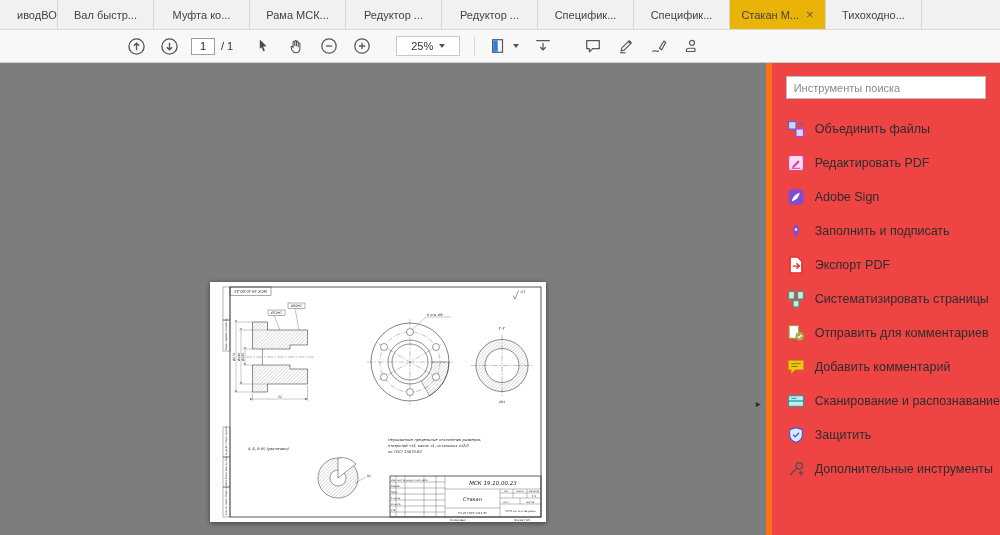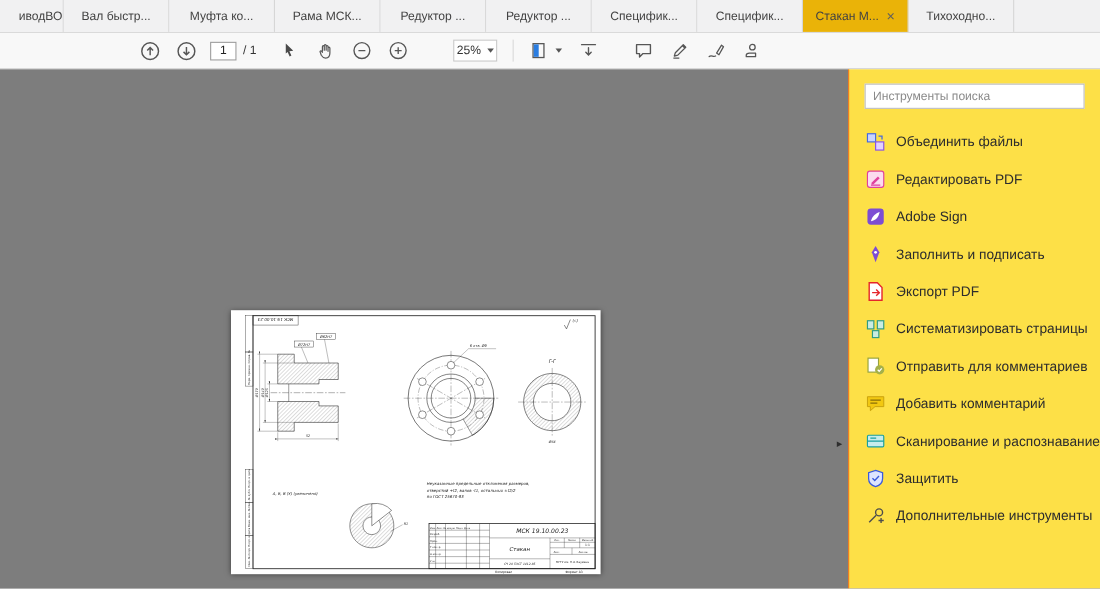--- a/index.html
+++ b/index.html
@@ -19,32 +19,32 @@
   .tab.first { flex:0 0 58px; justify-content:flex-start; padding-left:17px; }
   .tab.active { background:#eab308; }
   .tab-close { margin-left:7px; color:#5f5f5f; font-size:13px; line-height:1; cursor:pointer; }
   
   .toolbar { display:flex; align-items:center; height:33px; background:#f8f8f8; border-bottom:1px solid #cfcfcf; }
   .tb { display:flex; align-items:center; justify-content:center; width:20px; height:20px; margin-left:13px; color:#565656; cursor:pointer; }
   .tb svg { display:block; }
   .first-tool { margin-left:126px; }
   .page-input { width:24px; height:17px; margin-left:12px; border:1px solid #9d9d9d; background:#fff; font-size:11px; text-align:center; color:#222; font-family:"Liberation Sans",sans-serif; }
   .page-count { font-size:11px; color:#333; margin-left:6px; }
-  .zoom-box { display:flex; align-items:center; height:20px; border:1px solid #c9c9c9; background:#fff; padding:0 2px; font-size:11px; color:#333; margin-left:40px; cursor:pointer; }
+  .zoom-box { display:flex; align-items:center; height:20px; border:1px solid #c9c9c9; background:#fff; padding:0 14px; font-size:11px; color:#333; margin-left:24px; cursor:pointer; }
   .caret { width:0; height:0; border-left:3.5px solid transparent; border-right:3.5px solid transparent; border-top:4px solid #555; margin-left:6px; }
   .vsep { width:1px; height:20px; background:#d9d9d9; margin-left:14px; }
   .gap-lg { margin-left:30px; }
   
   .content { display:flex; height:472px; }
   .canvas { position:relative; width:861px; background:#7d7d7d; overflow:hidden; }
   .page { position:absolute; left:210px; top:219px; width:336px; height:240px; background:#fff; box-shadow:0 1px 5px rgba(0,0,0,.5); }
   .page svg { width:100%; height:100%; display:block; }
   .panel-toggle { position:absolute; right:2px; top:327px; width:11px; height:26px; display:flex; align-items:center; justify-content:center; font-size:10px; color:#2e2e2e; cursor:pointer; }
   
-  .sidebar { flex:1; background:#fde047; border-left:1px solid #f97316; padding-top:13px; }
+  .sidebar { flex:1; background:#ef4444; border-left:6px solid #f97316; padding-top:13px; }
   .search-wrap { margin:0 0 13px 14px; }
   .search-input { width:200px; height:23px; border:1px solid #bdbdbd; background:#fff; font-size:11px; padding:0 7px; color:#333; font-family:"Liberation Sans",sans-serif; }
   .search-input::placeholder { color:#8a8a8a; }
   .tool-item { display:flex; align-items:center; height:34px; padding-left:15px; cursor:pointer; }
   .ticon { width:18px; height:18px; flex:0 0 18px; margin-right:10px; }
   .ticon svg { display:block; }
   .tlabel { font-size:12.5px; color:#2d2d2d; white-space:nowrap; }
   
   .page svg text { font-family:"DejaVu Sans", sans-serif; fill:#1c1c1c; }
 </style>

